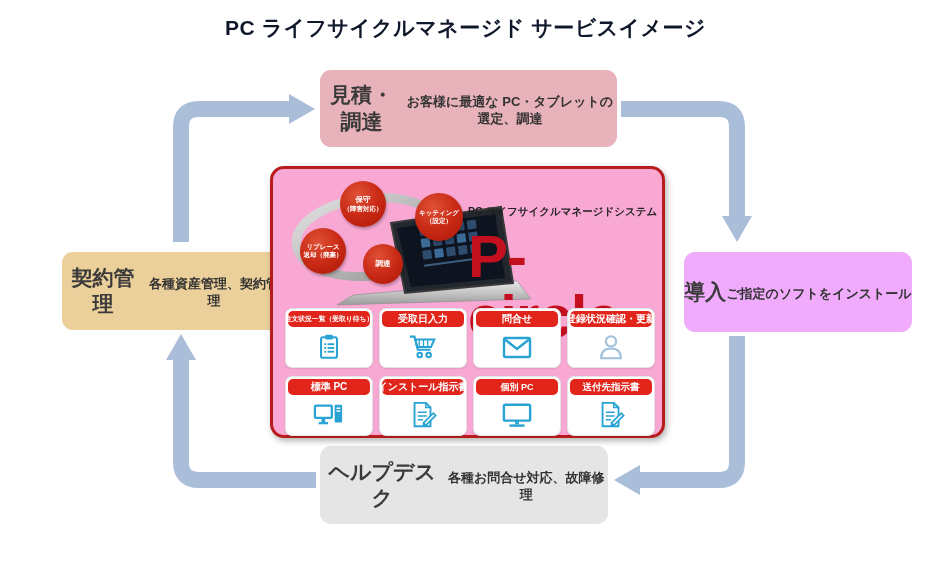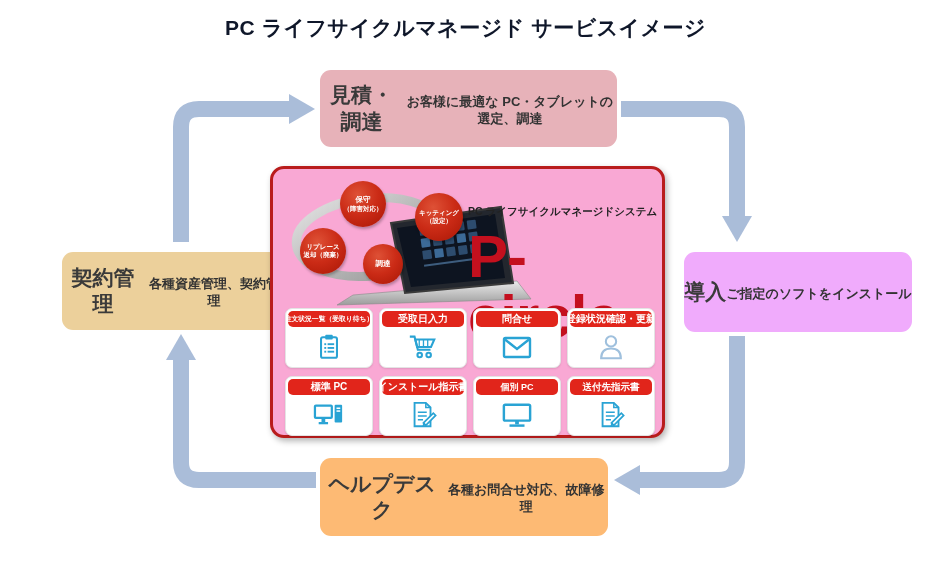--- a/index.html
+++ b/index.html
@@ -18,21 +18,21 @@
   
   .cycle-box{
     position:absolute;border-radius:11px;z-index:2;
     display:flex;flex-direction:row;align-items:center;justify-content:center;
     text-align:center;color:#3a3a3a;
   }
   .cycle-box .box-title{font-size:21px;font-weight:bold;line-height:1.25;}
   .cycle-box .box-sub{font-size:13px;font-weight:bold;margin-top:4px;line-height:1.3;color:#333;}
   .box-estimate{left:320px;top:70px;width:297px;height:77px;background:#e7b2b9;}
   .box-deploy{left:684px;top:252px;width:228px;height:80px;background:#f0abfc;}
-  .box-helpdesk{left:320px;top:458px;width:288px;height:78px;background:#fdba74;}
+  .box-helpdesk{left:320px;top:446px;width:288px;height:78px;background:#e5e5e5;}
   .box-contract{left:30px;top:252px;width:222px;height:78px;background:#ecd09b;margin-left:32px;}
 
   
   .card{
     position:absolute;left:270px;top:166px;width:395px;height:272px;z-index:2;
     background:#f9a8d4;border:3px solid #b91c1c;border-radius:14px;
     box-shadow:2px 3px 6px rgba(0,0,0,0.3);box-sizing:border-box;
   }
   .diagram-svg{position:absolute;left:0;top:2px;width:262px;height:140px;}
   .cycle-circle{

